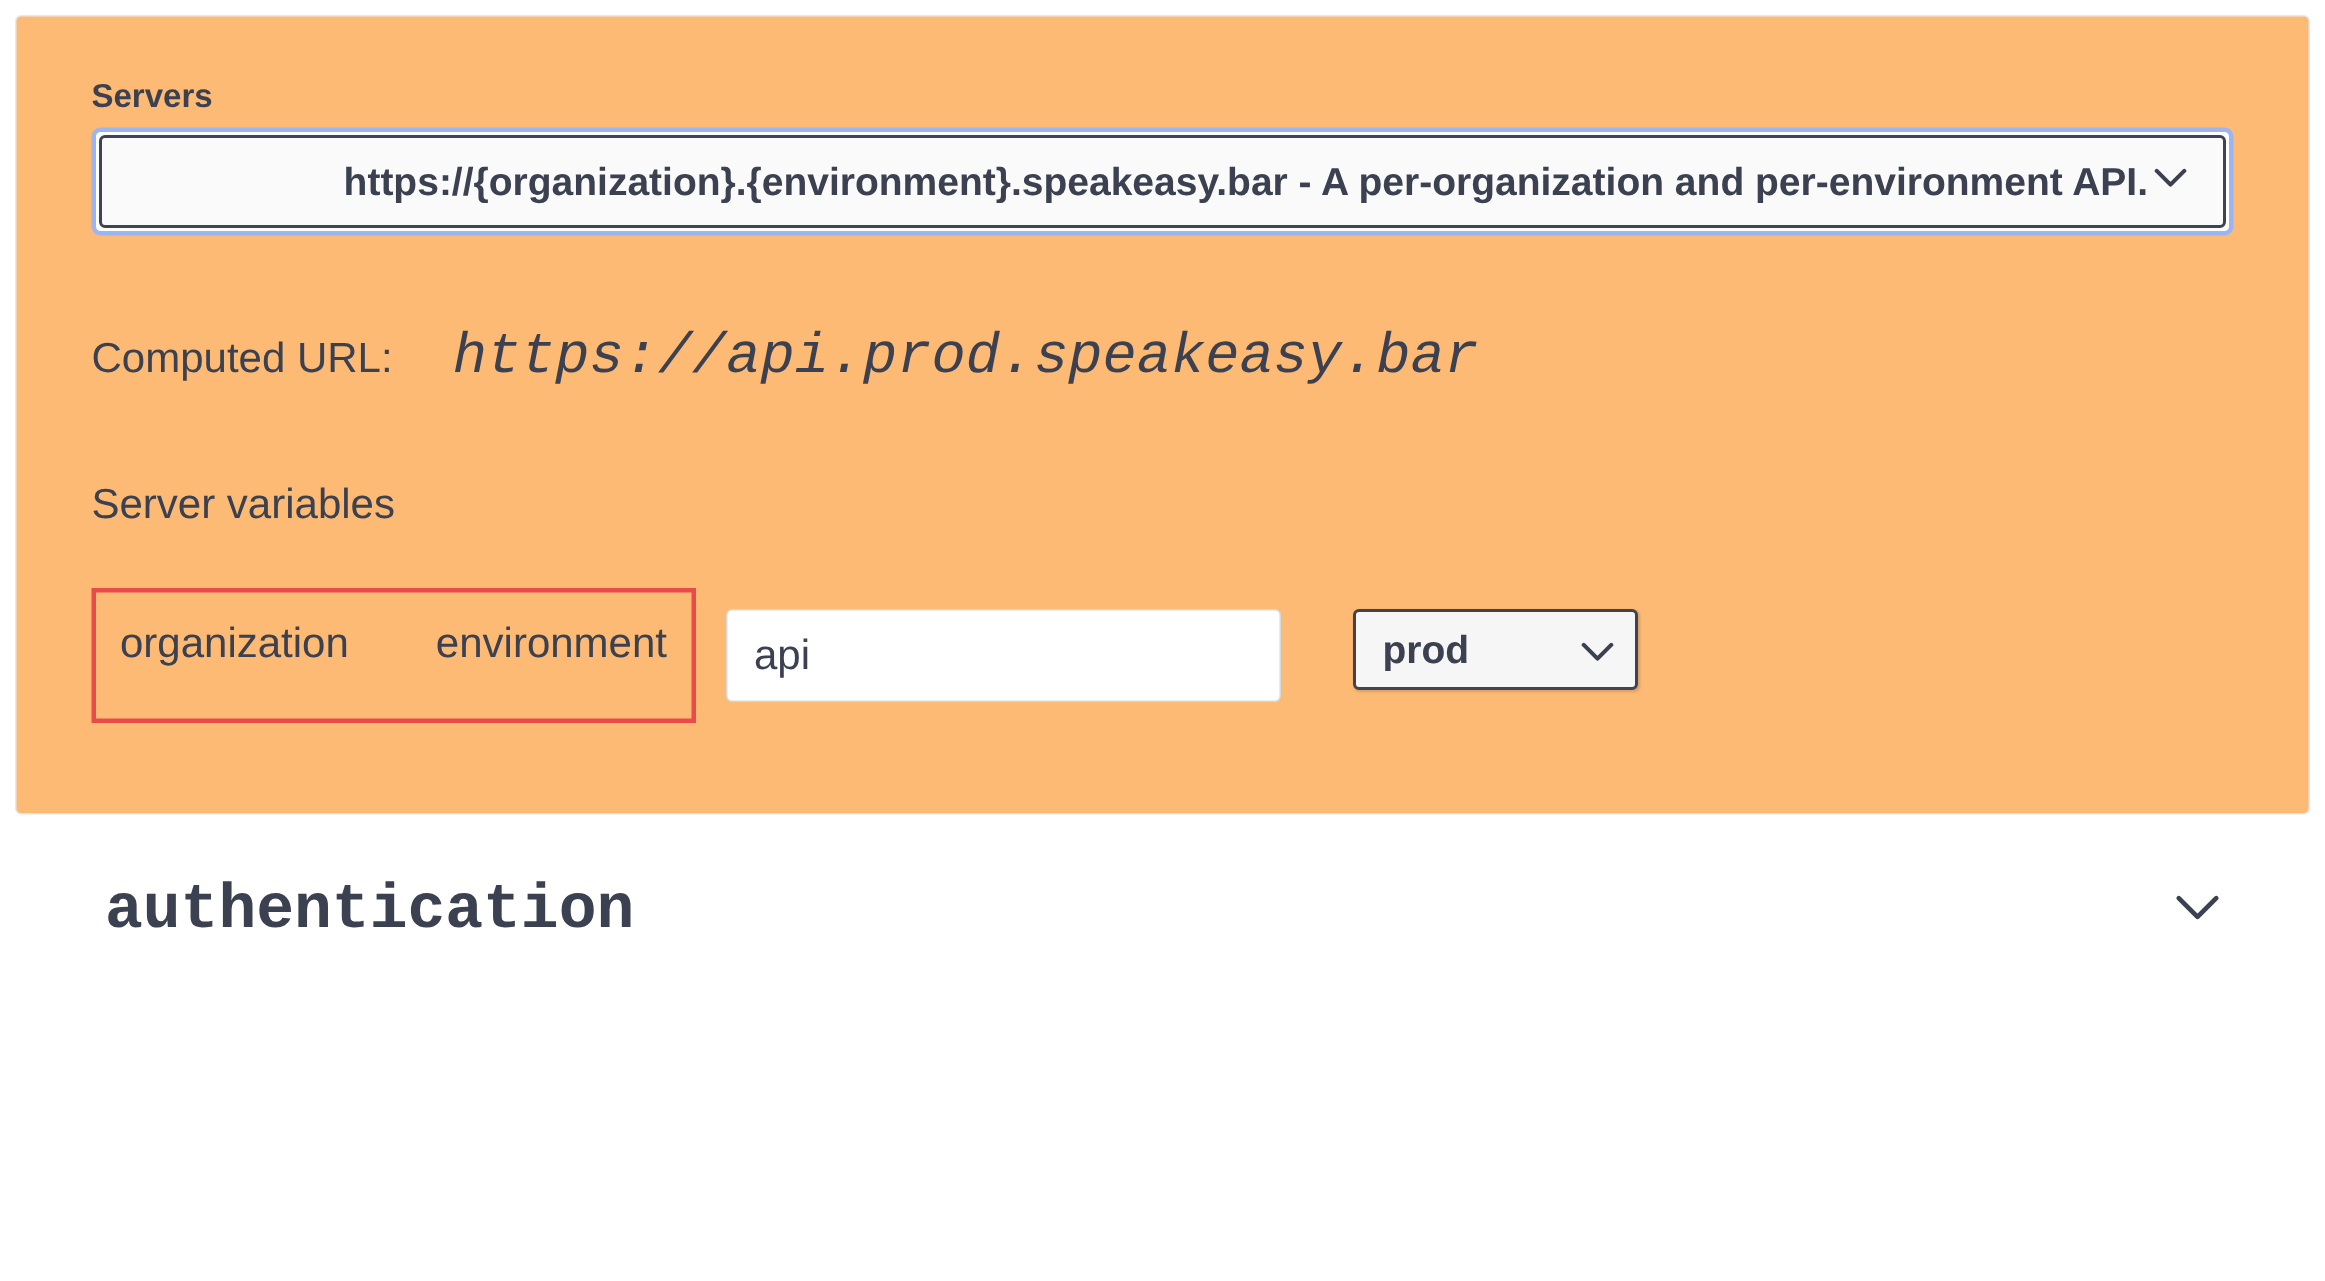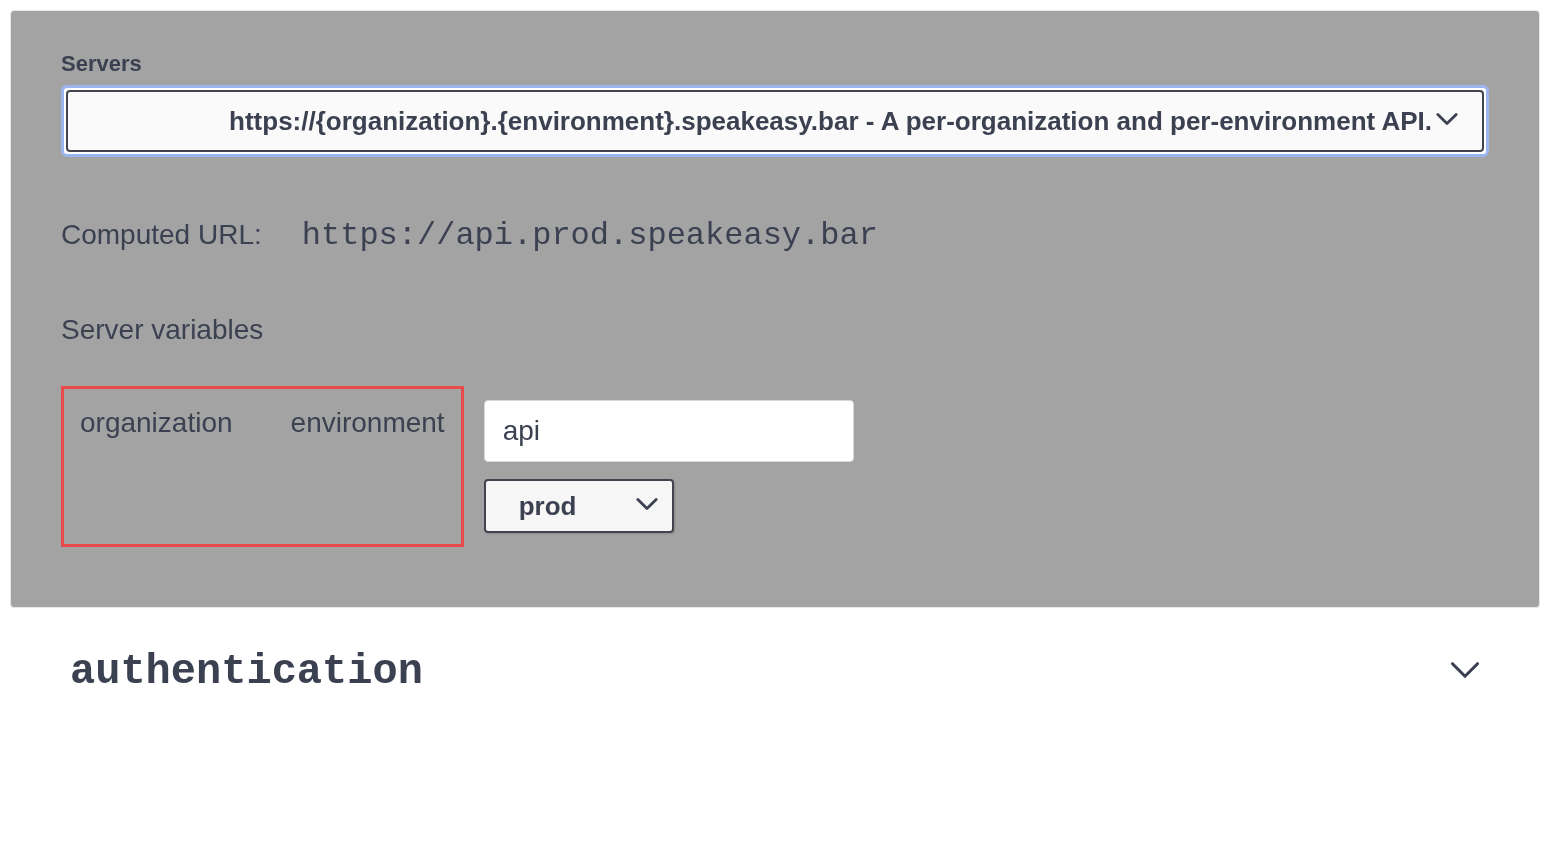--- a/index.html
+++ b/index.html
@@ -12,21 +12,21 @@
       background: #ffffff;
       color: #3b4151;
       padding: 0;
       width: 1550px;
     }
     .panel {
       border: 1px solid #e8e8e8;
       border-radius: 4px;
       padding: 40px 50px 60px 50px;
       margin: 10px;
-      background: #a3a3a3;
+      background: #fdba74;
     }
     .servers-label {
       font-size: 22px;
       font-weight: 700;
       color: #3b4151;
       margin-bottom: 8px;
     }
     .server-select-wrapper {
       position: relative;
       border: 3px solid #9cb4f0;
@@ -61,22 +61,23 @@
       align-items: baseline;
       gap: 40px;
     }
     .computed-url-label {
       font-size: 28px;
       color: #3b4151;
       text-align: right;
     }
     .computed-url-value {
       font-family: "SFMono-Regular", Consolas, "Liberation Mono", Menlo, monospace;
-      font-size: 32px;
-      color: #3b4151;
+      font-size: 38px;
+      color: #3b4151;
+      font-style: italic;
     }
     .server-variables-label {
       margin-top: 60px;
       font-size: 28px;
       font-weight: 400;
       color: #3b4151;
     }
     .variables-area {
       margin-top: 40px;
       display: flex;
@@ -90,44 +91,44 @@
       flex-direction: row;
       justify-content: space-around;
       gap: 58px;
     }
     .var-label {
       font-size: 28px;
       color: #3b4151;
     }
     .var-inputs-col {
       display: flex;
-      flex-direction: column;
+      flex-direction: row;
       justify-content: flex-end;
-      gap: 17px;
+      gap: 48px;
       padding: 14px 0;
     }
     .text-input {
       font-size: 28px;
       padding: 14px 18px;
       border: 1px solid #d8d8d8;
       border-radius: 4px;
       width: 370px;
       color: #3b4151;
       font-family: inherit;
       background: #ffffff;
     }
     .env-select-wrapper {
       position: relative;
       width: 190px;
     }
     .env-select {
       width: 100%;
       font-size: 26px;
       font-weight: 700;
-      padding: 10px 40px 10px 33px;
+      padding: 10px 40px 10px 18px;
       border: 2px solid #41444e;
       border-radius: 4px;
       background: #f6f6f6;
       color: #3b4151;
       appearance: none;
       cursor: pointer;
       font-family: inherit;
       box-shadow: 1px 1px 2px rgba(0,0,0,0.15);
     }
     .env-select-chevron {

